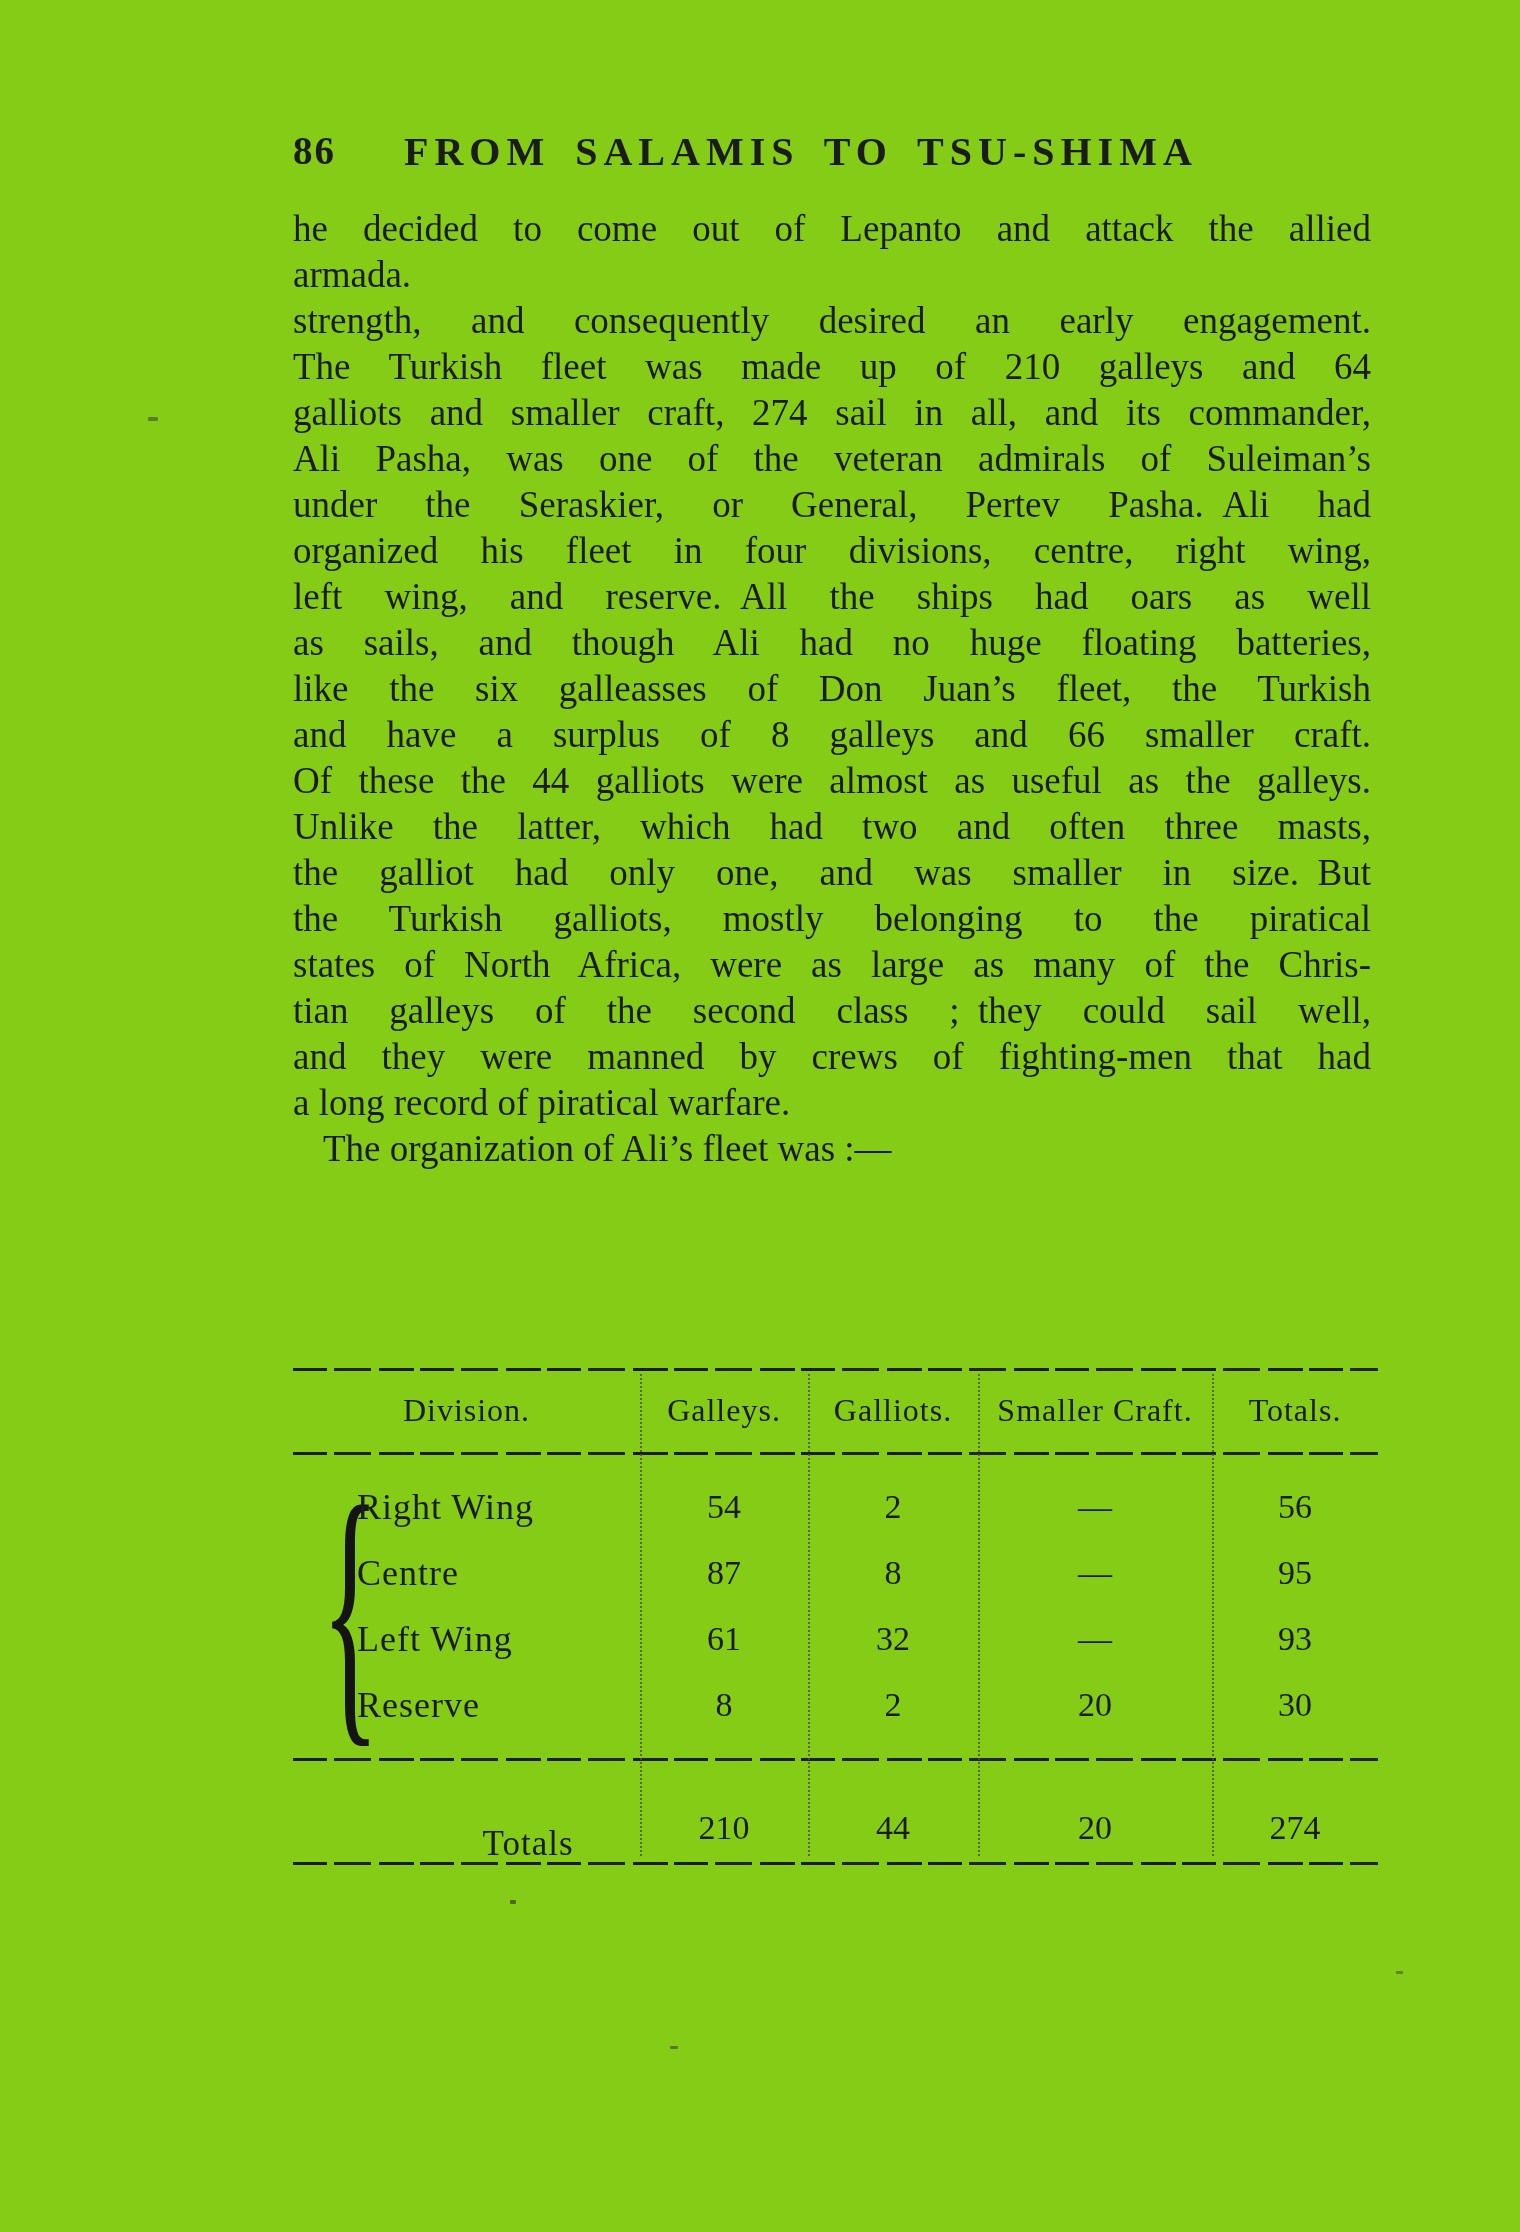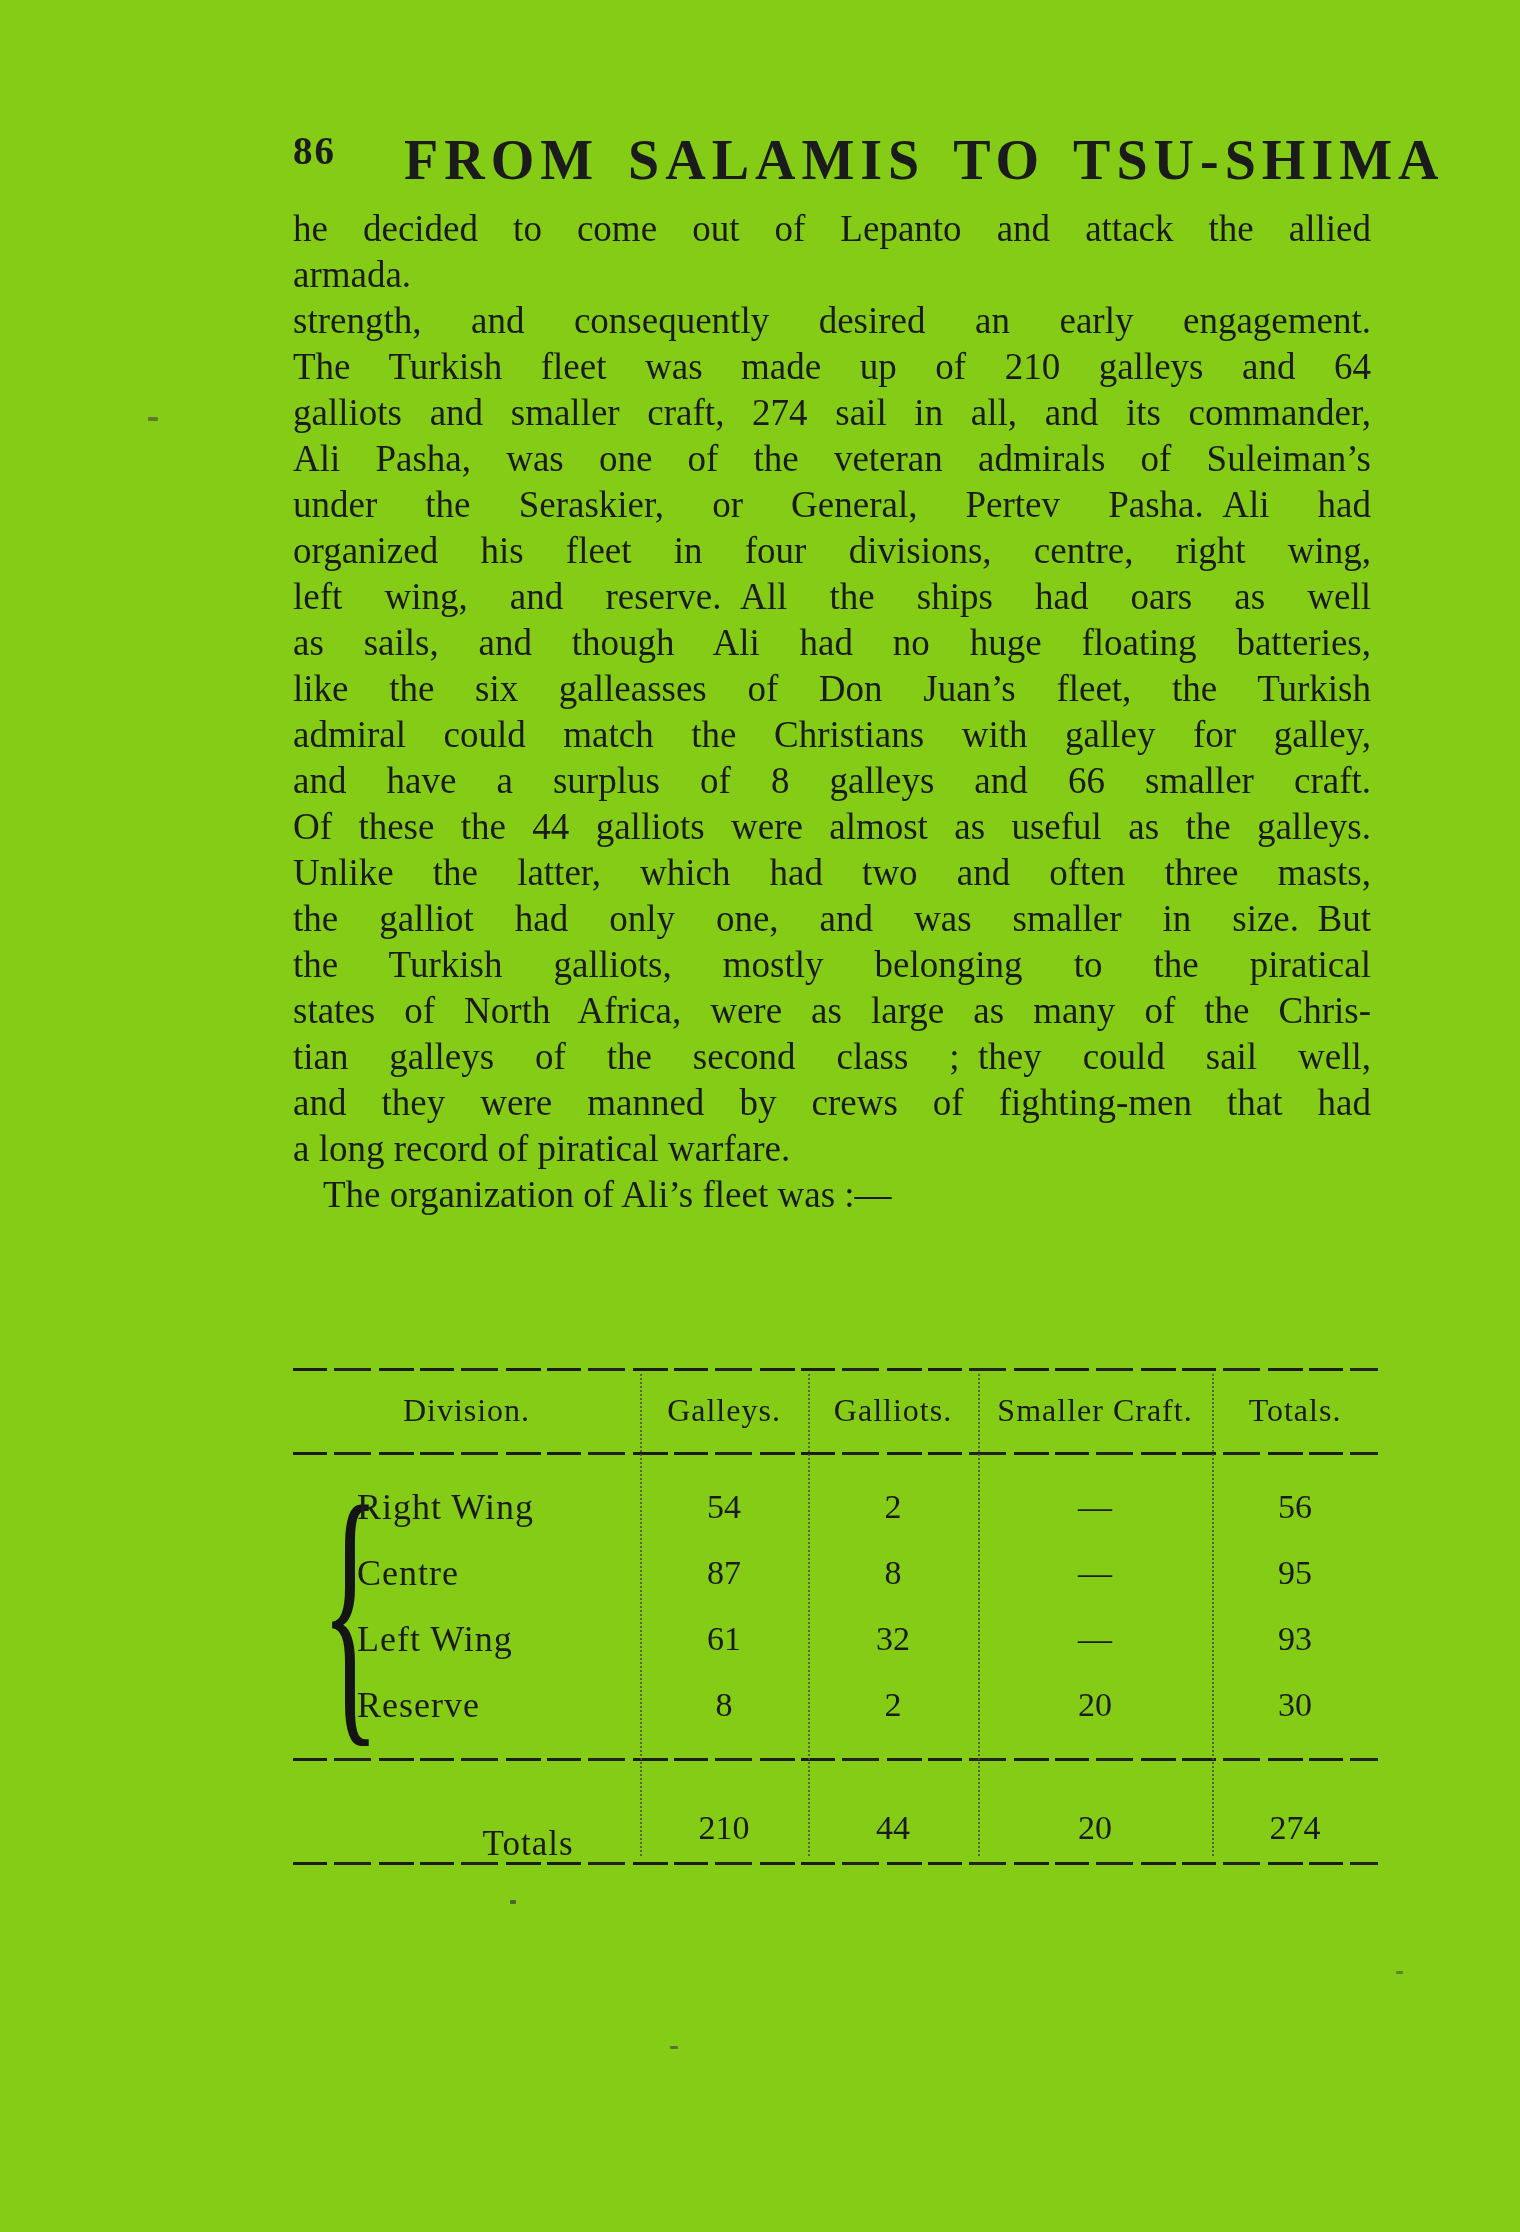--- a/index.html
+++ b/index.html
@@ -7,21 +7,21 @@
     position:relative;
     width:1520px;height:2232px;
     background:#84cc16;
     font-family:"Liberation Serif", serif;
     color:#1b1b1b;
     overflow:hidden;
   }
   
   .running-head{position:absolute;top:128px;left:0;width:100%;height:50px;}
   .page-number{position:absolute;left:293px;top:0;font-size:39px;font-weight:bold;letter-spacing:2px;}
-  .head-title{position:absolute;left:404px;top:0;font-size:56px;font-weight:bold;letter-spacing:6px;word-spacing:9px;text-align:right;}
+  .head-title{position:absolute;left:404px;top:0;font-size:40px;font-weight:bold;letter-spacing:6px;word-spacing:9px;text-align:right;}
   
   .text-block{position:absolute;left:293px;top:206px;width:1078px;}
   .line{
     margin:0;height:46px;line-height:46px;font-size:37px;
     text-align:justify;text-align-last:justify;
     overflow:hidden;white-space:normal;
   }
   .line.end{text-align-last:left;}
   .line.indent{text-indent:30px;}
   
@@ -70,21 +70,20 @@
       <p class="line end">armada.</p>
       <p class="line">strength, and consequently desired an early engagement.</p>
       <p class="line">The Turkish fleet was made up of 210 galleys and 64</p>
       <p class="line">galliots and smaller craft, 274 sail in all, and its commander,</p>
       <p class="line">Ali Pasha, was one of the veteran admirals of Suleiman’s</p>
       <p class="line">under the Seraskier, or General, Pertev Pasha. Ali had</p>
       <p class="line">organized his fleet in four divisions, centre, right wing,</p>
       <p class="line">left wing, and reserve. All the ships had oars as well</p>
       <p class="line">as sails, and though Ali had no huge floating batteries,</p>
       <p class="line">like the six galleasses of Don Juan’s fleet, the Turkish</p>
-      <p class="line">admiral could match the Christians with galley for galley,</p>
       <p class="line">and have a surplus of 8 galleys and 66 smaller craft.</p>
       <p class="line">Of these the 44 galliots were almost as useful as the galleys.</p>
       <p class="line">Unlike the latter, which had two and often three masts,</p>
       <p class="line">the galliot had only one, and was smaller in size. But</p>
       <p class="line">the Turkish galliots, mostly belonging to the piratical</p>
       <p class="line">states of North Africa, were as large as many of the Chris-</p>
       <p class="line">tian galleys of the second class ; they could sail well,</p>
       <p class="line">and they were manned by crews of fighting-men that had</p>
       <p class="line end">a long record of piratical warfare.</p>
       <p class="line indent end">The organization of Ali’s fleet was :—</p>

